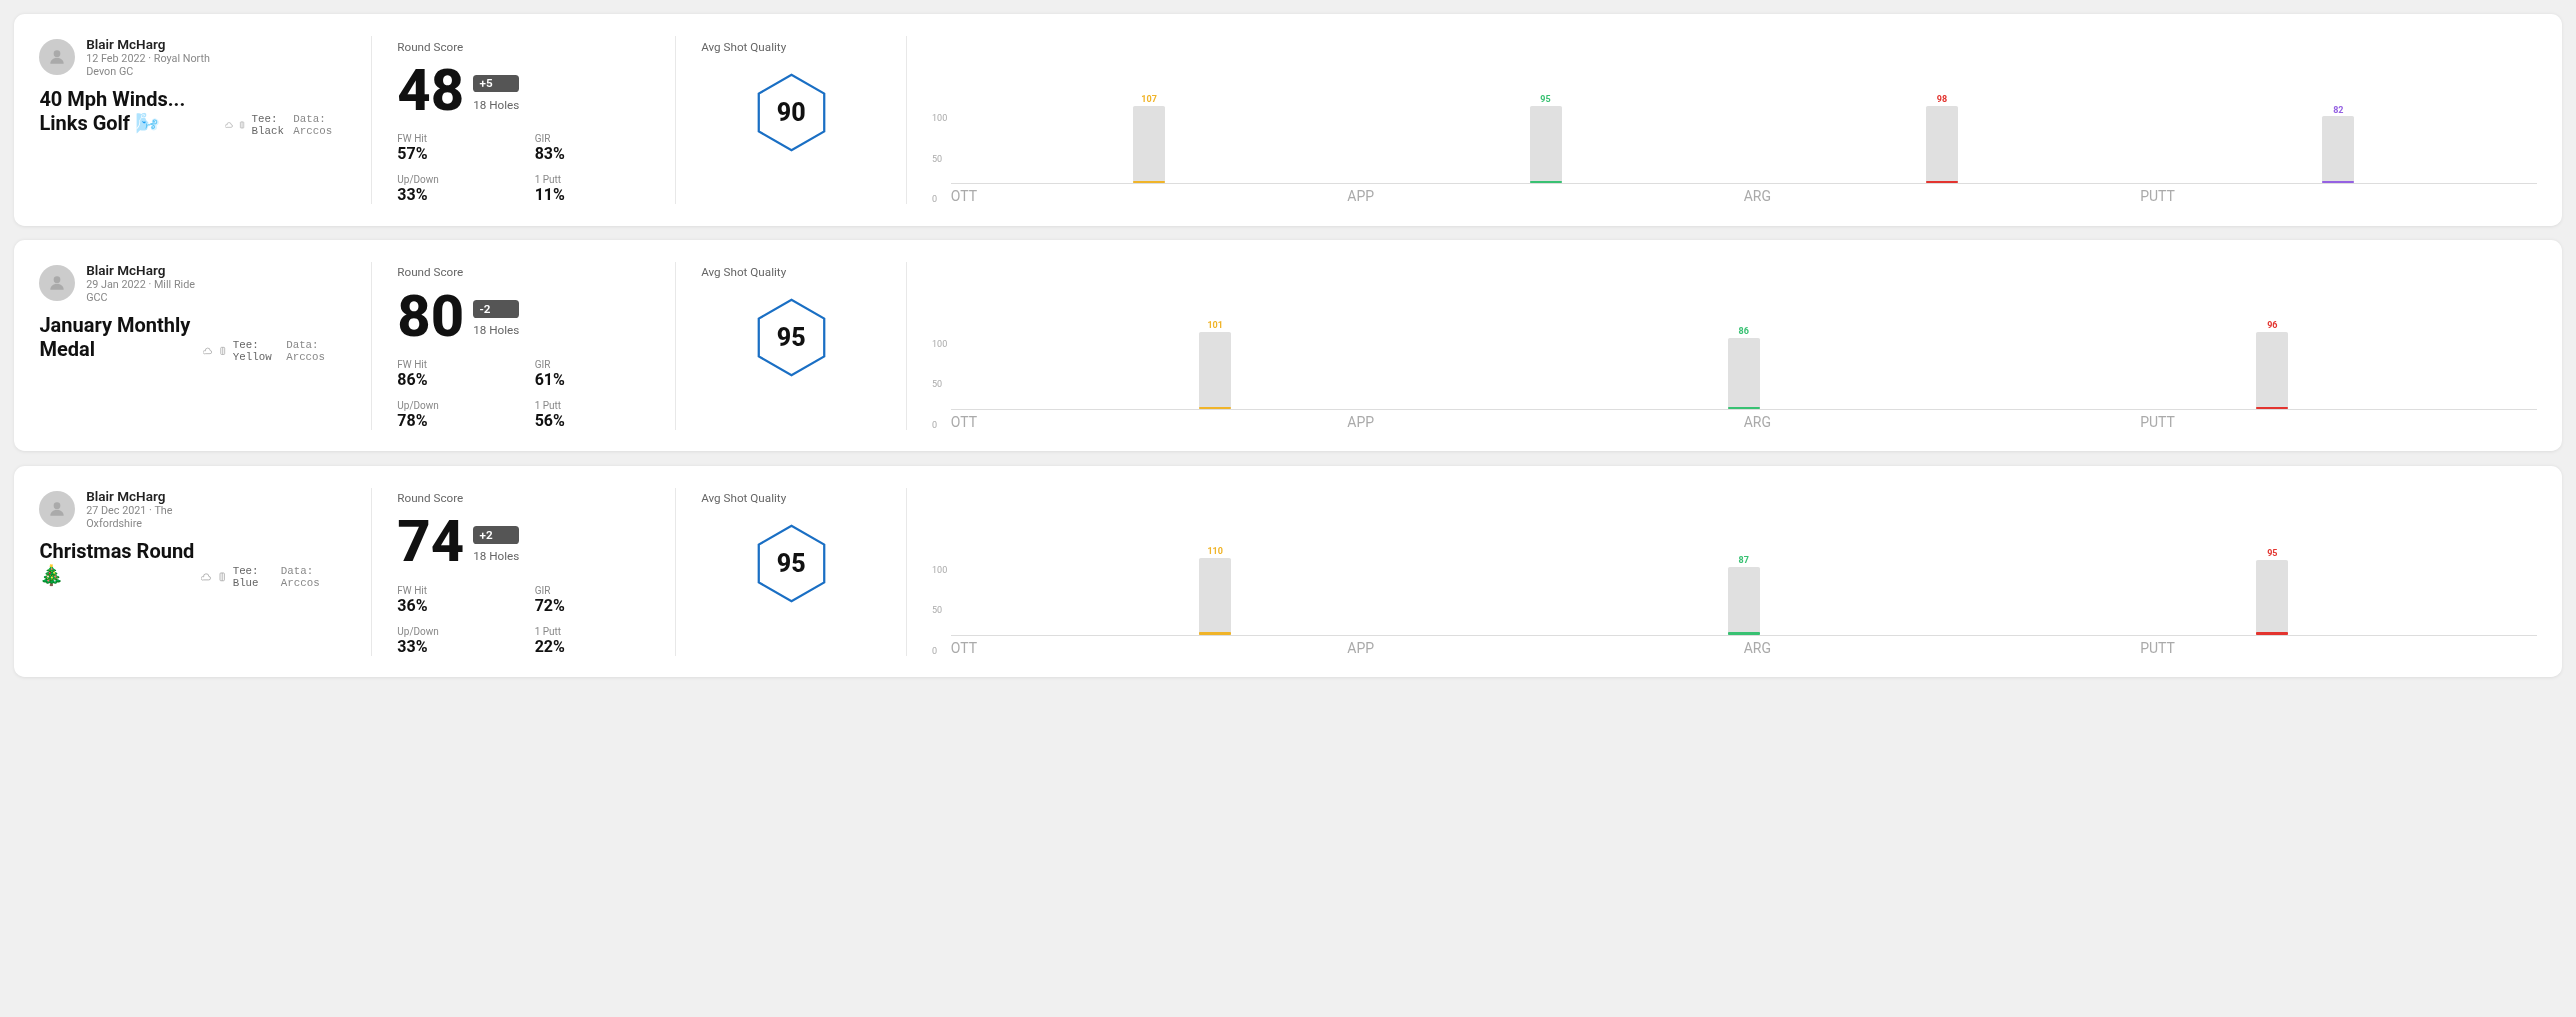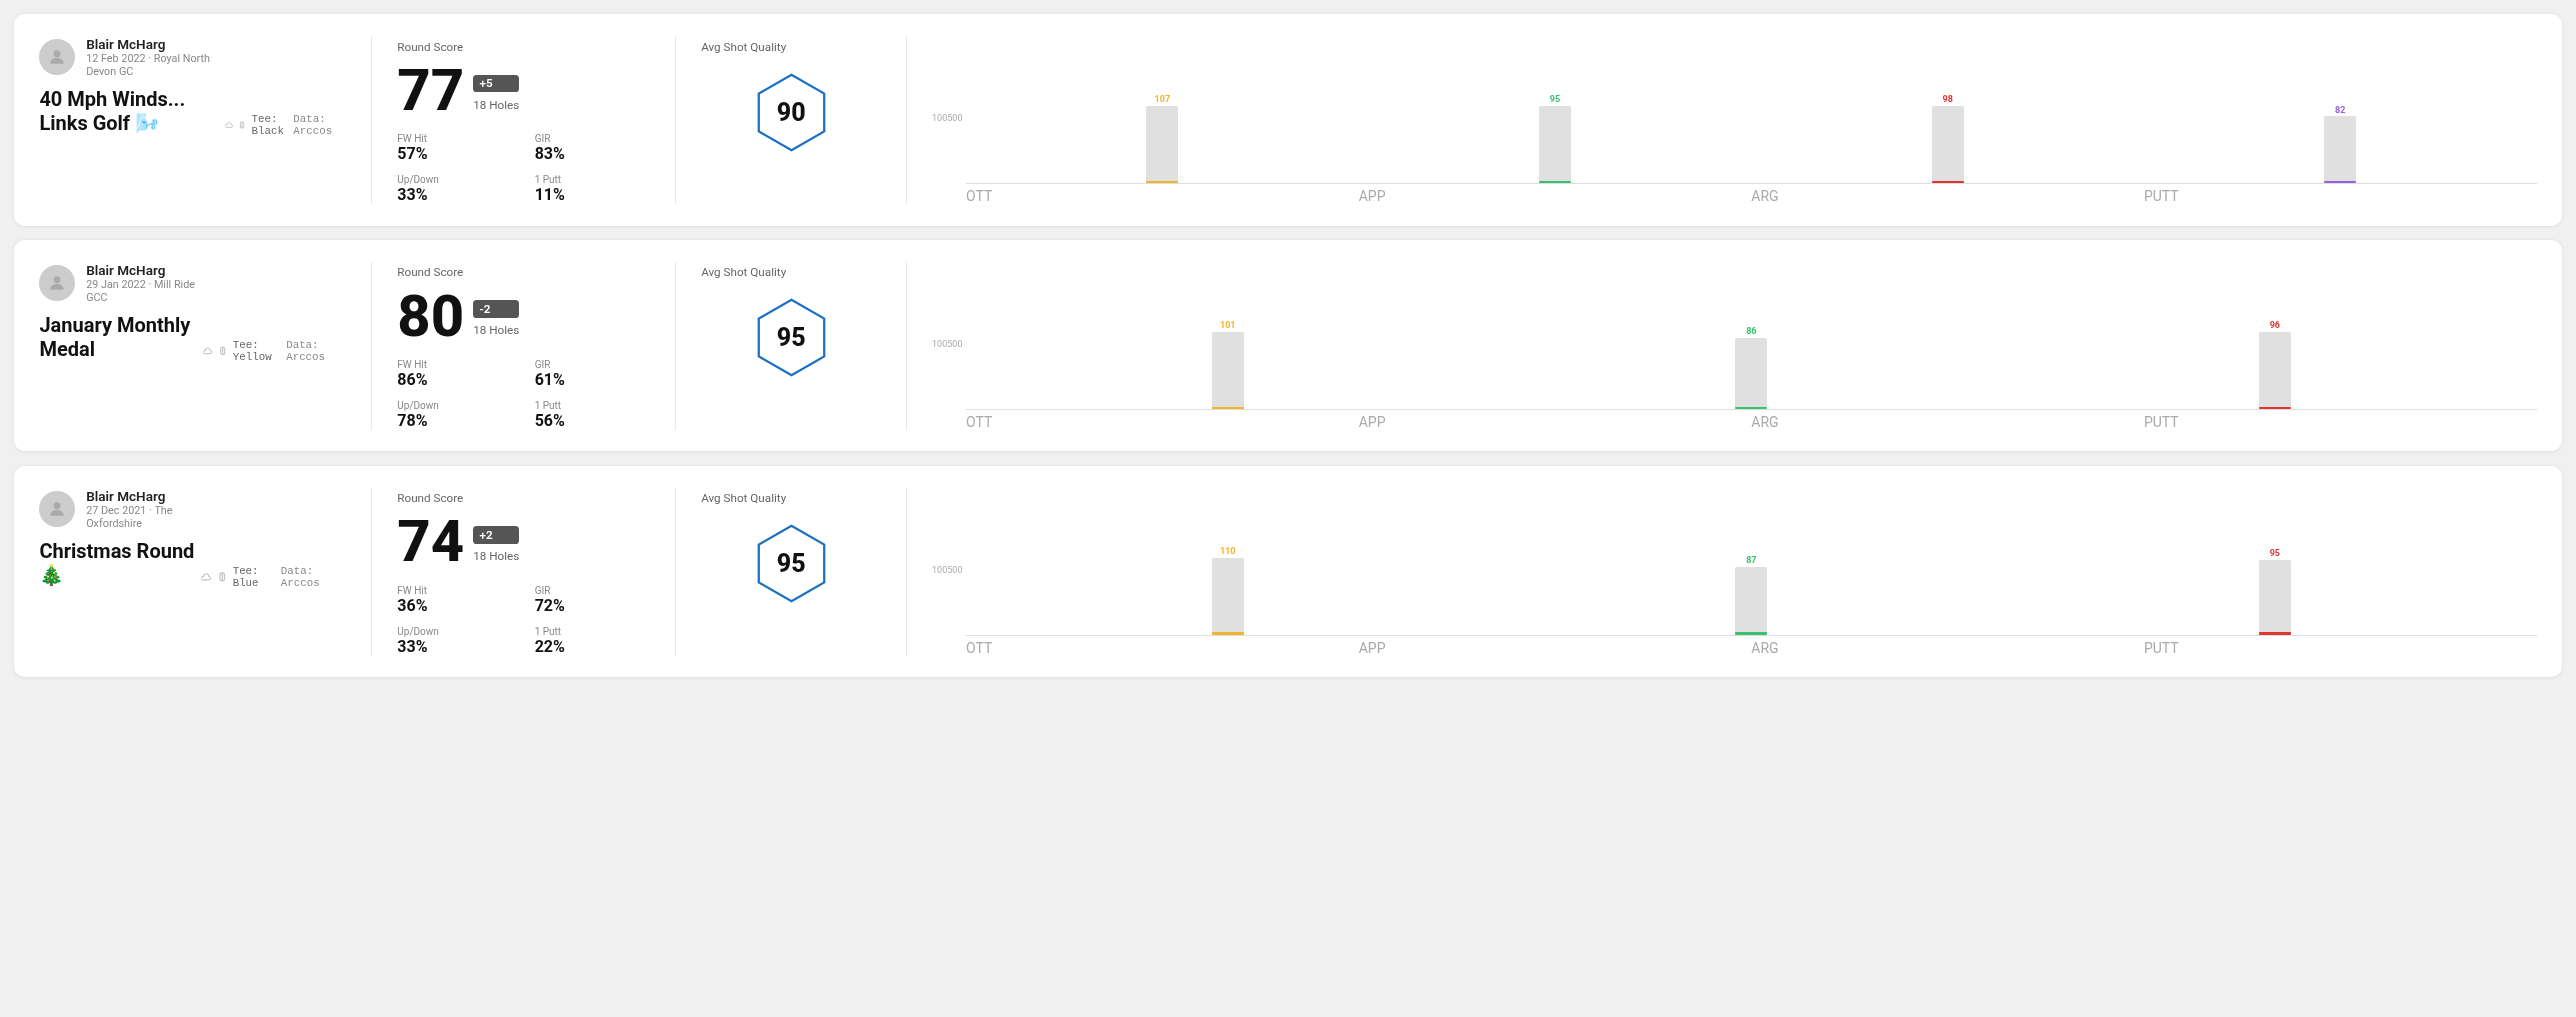--- a/index.html
+++ b/index.html
@@ -206,21 +206,21 @@
       font-size: 9px;
       font-weight: 700;
       margin-bottom: 1.8px;
     }
     .bar-rect {
       width: 32px;
       border-radius: 1.8px 1.8px 0 0;
     }
     .y-axis {
       display: flex;
-      flex-direction: row;
+      flex-direction: column;
       justify-content: space-between;
       height: 90px;
       padding-right: 3.6px;
     }
     .y-label {
       font-size: 9px;
       color: #aaa;
       line-height: 1;
     }
     .chart-with-axis {
@@ -263,21 +263,21 @@
         </div>
         <div class="data-source">Data: Arccos</div>
       </div>
     </div>
 
     <div class="divider"></div>
 
     <div class="card-middle">
       <div class="section-label">Round Score</div>
       <div class="score-row">
-        <div class="score-big">77</div>
+        <div class="score-big">48</div>
         <div style="display:flex;flex-direction:column;gap:1.8px;padding-bottom:7.2px;">
           <span class="score-badge">+5</span>
           <span class="score-holes">18 Holes</span>
         </div>
       </div>
       <div class="stats-grid">
         <div class="stat-item">
           <div class="stat-label">FW Hit</div>
           <div class="stat-value">57%</div>
         </div>

